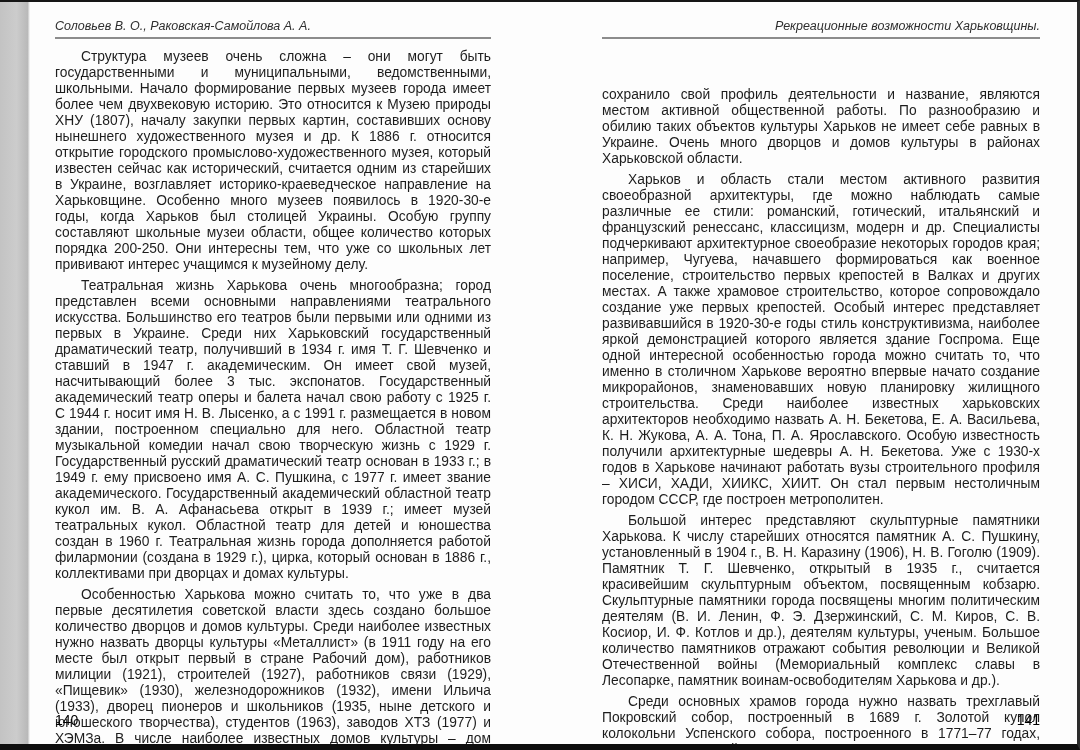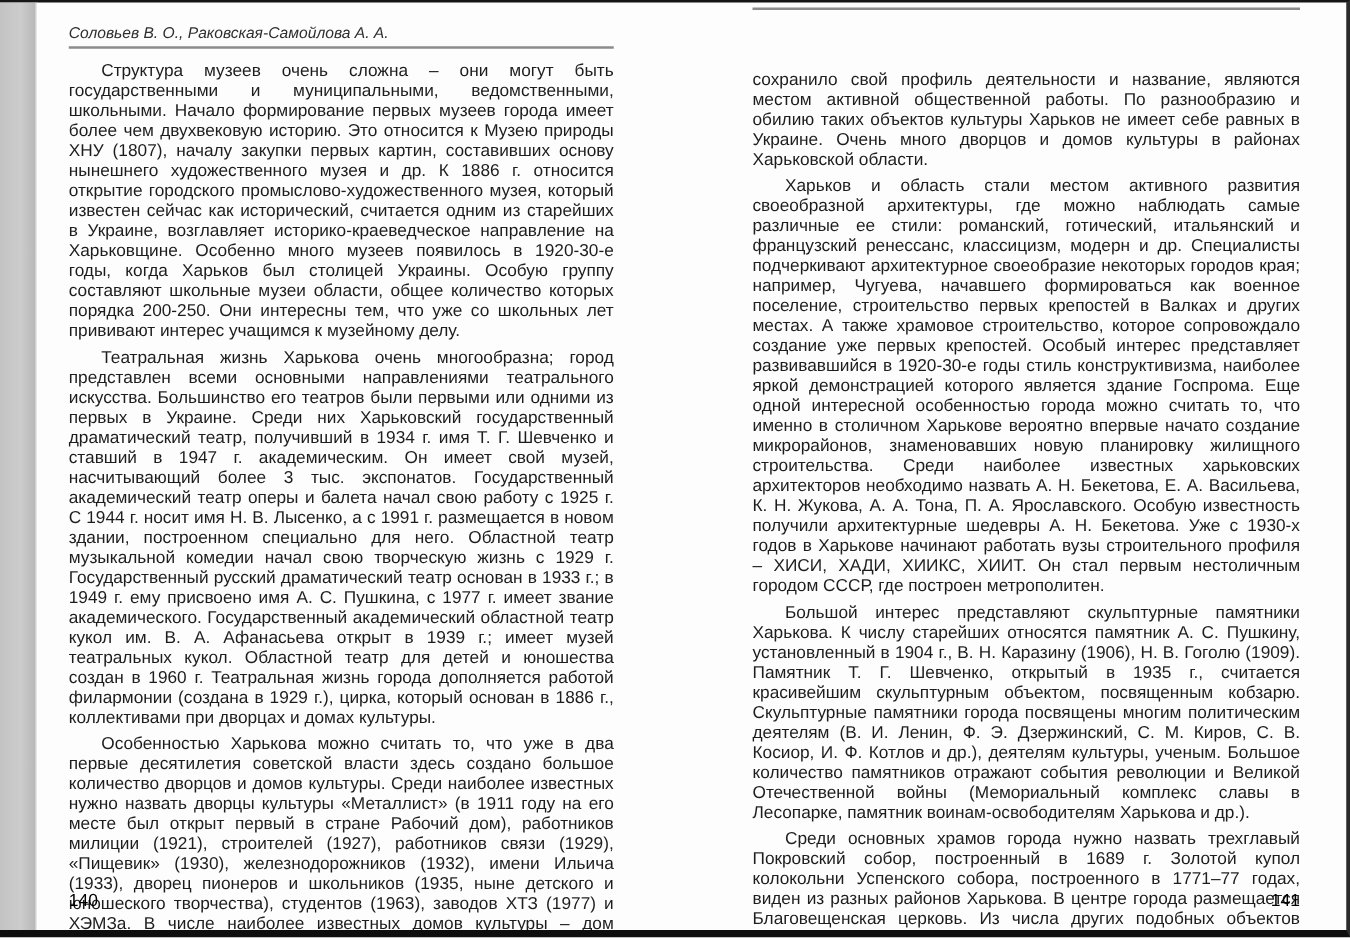--- a/index.html
+++ b/index.html
@@ -80,20 +80,21 @@
     <div class="header-rule"></div>
     <div class="body-text">
       <p>Структура музеев очень сложна – они могут быть государственными и муниципальными, ведомственными, школьными. Начало формирование первых музеев города имеет более чем двухвековую историю. Это относится к Музею природы ХНУ (1807), началу закупки первых картин, составивших основу нынешнего художественного музея и др. К 1886 г. относится открытие городского промыслово-художественного музея, который известен сейчас как исторический, считается одним из старейших в Украине, возглавляет историко-краеведческое направление на Харьковщине. Особенно много музеев появилось в 1920-30-е годы, когда Харьков был столицей Украины. Особую группу составляют школьные музеи области, общее количество которых порядка 200-250. Они интересны тем, что уже со школьных лет прививают интерес учащимся к музейному делу.</p>
       <p>Театральная жизнь Харькова очень многообразна; город представлен всеми основными направлениями театрального искусства. Большинство его театров были первыми или одними из первых в Украине. Среди них Харьковский государственный драматический театр, получивший в 1934 г. имя Т. Г. Шевченко и ставший в 1947 г. академическим. Он имеет свой музей, насчитывающий более 3 тыс. экспонатов. Государственный академический театр оперы и балета начал свою работу с 1925 г. С 1944 г. носит имя Н. В. Лысенко, а с 1991 г. размещается в новом здании, построенном специально для него. Областной театр музыкальной комедии начал свою творческую жизнь с 1929 г. Государственный русский драматический театр основан в 1933 г.; в 1949 г. ему присвоено имя А. С. Пушкина, с 1977 г. имеет звание академического. Государственный академический областной театр кукол им. В. А. Афанасьева открыт в 1939 г.; имеет музей театральных кукол. Областной театр для детей и юношества создан в 1960 г. Театральная жизнь города дополняется работой филармонии (создана в 1929 г.), цирка, который основан в 1886 г., коллективами при дворцах и домах культуры.</p>
       <p>Особенностью Харькова можно считать то, что уже в два первые десятилетия советской власти здесь создано большое количество дворцов и домов культуры. Среди наиболее известных нужно назвать дворцы культуры «Металлист» (в 1911 году на его месте был открыт первый в стране Рабочий дом), работников милиции (1921), строителей (1927), работников связи (1929), «Пищевик» (1930), железнодорожников (1932), имени Ильича (1933), дворец пионеров и школьников (1935, ныне детского и юношеского творчества), студентов (1963), заводов ХТЗ (1977) и ХЭМЗа. В числе наиболее известных домов культуры – дом ученых (1925), учителя (1925), дом техники (1965), актера (1972), заводов «Серп и молот» и «Свет шахтера». Большинство из них</p>
     </div>
     <div class="page-number">140</div>
   </div>
 
   <div class="page page-right">
+    <div class="running-header">Рекреационные возможности Харьковщины.</div>
     <div class="header-rule"></div>
     <div class="body-text">
       <p class="no-indent">сохранило свой профиль деятельности и название, являются местом активной общественной работы. По разнообразию и обилию таких объектов культуры Харьков не имеет себе равных в Украине. Очень много дворцов и домов культуры в районах Харьковской области.</p>
       <p>Харьков и область стали местом активного развития своеобразной архитектуры, где можно наблюдать самые различные ее стили: романский, готический, итальянский и французский ренессанс, классицизм, модерн и др. Специалисты подчеркивают архитектурное своеобразие некоторых городов края; например, Чугуева, начавшего формироваться как военное поселение, строительство первых крепостей в Валках и других местах. А также храмовое строительство, которое сопровождало создание уже первых крепостей. Особый интерес представляет развивавшийся в 1920-30-е годы стиль конструктивизма, наиболее яркой демонстрацией которого является здание Госпрома. Еще одной интересной особенностью города можно считать то, что именно в столичном Харькове вероятно впервые начато создание микрорайонов, знаменовавших новую планировку жилищного строительства. Среди наиболее известных харьковских архитекторов необходимо назвать А. Н. Бекетова, Е. А. Васильева, К. Н. Жукова, А. А. Тона, П. А. Ярославского. Особую известность получили архитектурные шедевры А. Н. Бекетова. Уже с 1930-х годов в Харькове начинают работать вузы строительного профиля – ХИСИ, ХАДИ, ХИИКС, ХИИТ. Он стал первым нестоличным городом СССР, где построен метрополитен.</p>
       <p>Большой интерес представляют скульптурные памятники Харькова. К числу старейших относятся памятник А. С. Пушкину, установленный в 1904 г., В. Н. Каразину (1906), Н. В. Гоголю (1909). Памятник Т. Г. Шевченко, открытый в 1935 г., считается красивейшим скульптурным объектом, посвященным кобзарю. Скульптурные памятники города посвящены многим политическим деятелям (В. И. Ленин, Ф. Э. Дзержинский, С. М. Киров, С. В. Косиор, И. Ф. Котлов и др.), деятелям культуры, ученым. Большое количество памятников отражают события революции и Великой Отечественной войны (Мемориальный комплекс славы в Лесопарке, памятник воинам-освободителям Харькова и др.).</p>
       <p>Среди основных храмов города нужно назвать трехглавый Покровский собор, построенный в 1689 г. Золотой купол колокольни Успенского собора, построенного в 1771–77 годах, виден из разных районов Харькова. В центре города размещается Благовещенская церковь. Из числа других подобных объектов Харькова нужно назвать хоральную синагогу, открытую в 1913 г., которая является одной из красивейших в мире и площадь которой наибольшая в Украине. А также лютеранскую церковь (1914). И хотя в Харькове в 1920–30-е годы было разрушено</p>
     </div>
     <div class="page-number">141</div>
   </div>
 </div>

